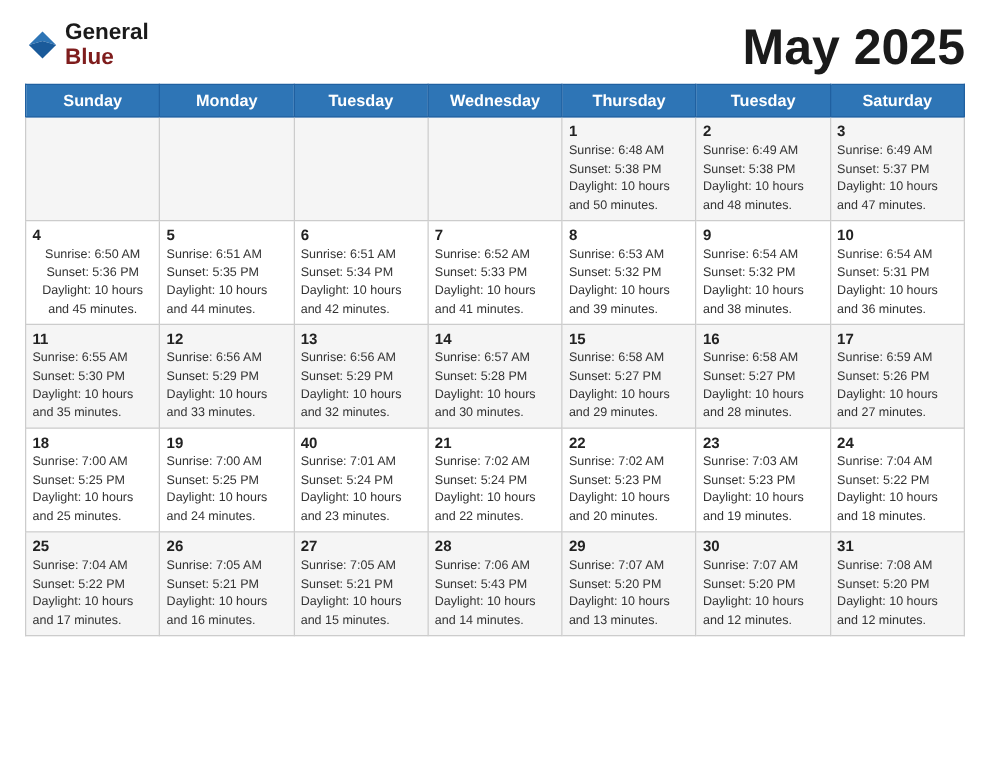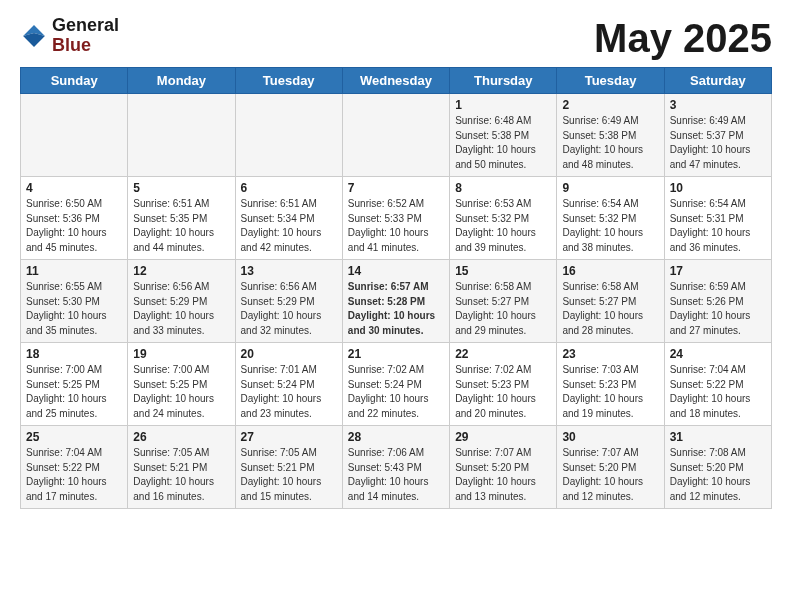--- a/index.html
+++ b/index.html
@@ -141,21 +141,21 @@
           <span class="day-num">3</span>
           <div class="day-info" style="white-space: pre-line;">Sunrise: 6:49 AM
 Sunset: 5:37 PM
 Daylight: 10 hours
 and 47 minutes.</div>
         </td>
       </tr>
       <tr>
         <td>
           <span class="day-num">4</span>
-          <div class="day-info" style="white-space: pre-line;">Sunrise: 6:50 AM
+          <div class="day-info" style="white-space: pre-line; text-align: center;">Sunrise: 6:50 AM
 Sunset: 5:36 PM
 Daylight: 10 hours
 and 45 minutes.</div>
         </td>
         <td>
           <span class="day-num">5</span>
           <div class="day-info" style="white-space: pre-line;">Sunrise: 6:51 AM
 Sunset: 5:35 PM
 Daylight: 10 hours
 and 44 minutes.</div>
@@ -213,21 +213,21 @@
         </td>
         <td>
           <span class="day-num">13</span>
           <div class="day-info" style="white-space: pre-line;">Sunrise: 6:56 AM
 Sunset: 5:29 PM
 Daylight: 10 hours
 and 32 minutes.</div>
         </td>
         <td>
           <span class="day-num">14</span>
-          <div class="day-info" style="white-space: pre-line; font-weight: bold;">Sunrise: 6:57 AM
+          <div class="day-info" style="white-space: pre-line;">Sunrise: 6:57 AM
 Sunset: 5:28 PM
 Daylight: 10 hours
 and 30 minutes.</div>
         </td>
         <td>
           <span class="day-num">15</span>
           <div class="day-info" style="white-space: pre-line;">Sunrise: 6:58 AM
 Sunset: 5:27 PM
 Daylight: 10 hours
 and 29 minutes.</div>
@@ -256,21 +256,21 @@
 and 25 minutes.</div>
         </td>
         <td>
           <span class="day-num">19</span>
           <div class="day-info" style="white-space: pre-line;">Sunrise: 7:00 AM
 Sunset: 5:25 PM
 Daylight: 10 hours
 and 24 minutes.</div>
         </td>
         <td>
-          <span class="day-num">20</span>
+          <span class="day-num">40</span>
           <div class="day-info" style="white-space: pre-line;">Sunrise: 7:01 AM
 Sunset: 5:24 PM
 Daylight: 10 hours
 and 23 minutes.</div>
         </td>
         <td>
           <span class="day-num">21</span>
           <div class="day-info" style="white-space: pre-line;">Sunrise: 7:02 AM
 Sunset: 5:24 PM
 Daylight: 10 hours

